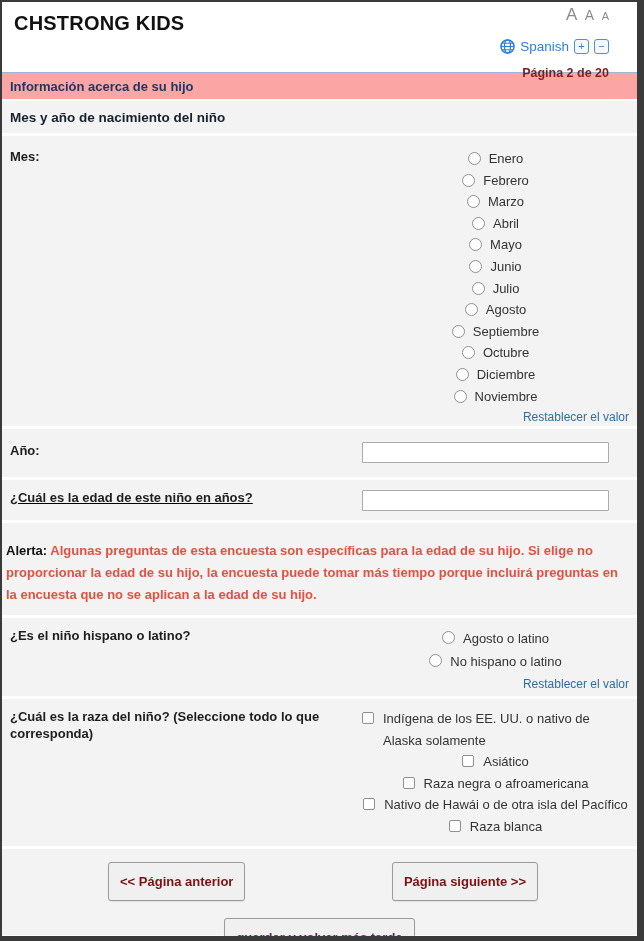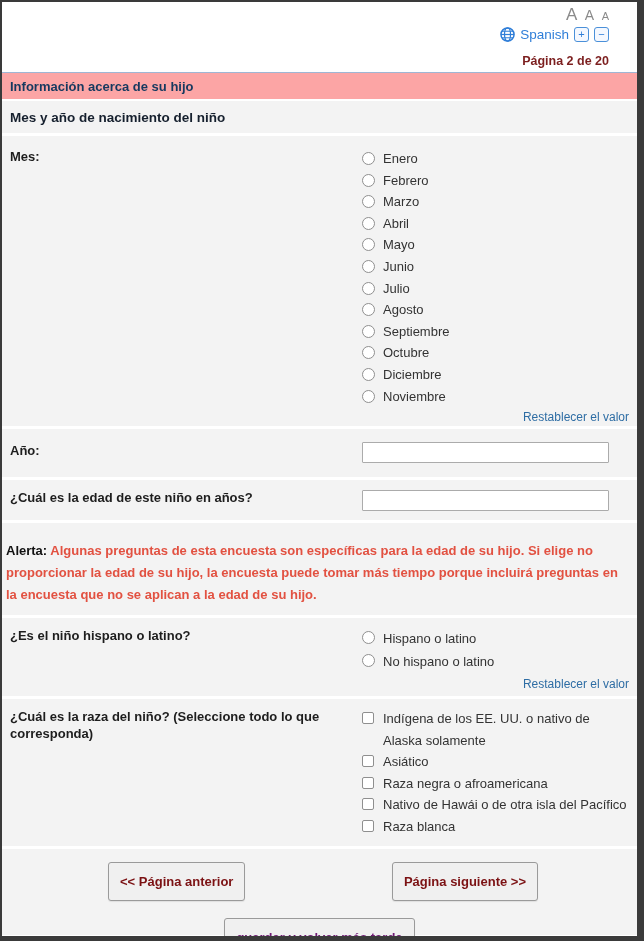--- a/index.html
+++ b/index.html
@@ -17,49 +17,49 @@
     overflow:hidden;
   }
 
   
   .header { height:70px; background:#fff; position:relative; padding:10px 8px 0 12px; flex:none; }
   .title { font-size:20px; font-weight:bold; color:#111; letter-spacing:0.2px; }
   .header-right { position:absolute; top:4px; right:28px; text-align:right; }
   .font-sizes { color:#8a8a8a; line-height:18px; }
   .fs-a { cursor:pointer; margin-left:3px; }
   .fs-1 { font-size:17px; } .fs-2 { font-size:14px; } .fs-3 { font-size:11px; }
-  .lang-row { margin-top:2px; display:flex; align-items:center; justify-content:flex-end; gap:5px; color:#2f7ed8; font-size:13.5px; }
+  .lang-row { margin-top:14px; display:flex; align-items:center; justify-content:flex-end; gap:5px; color:#2f7ed8; font-size:13.5px; }
   .globe { width:15px; height:15px; display:inline-block; }
   .lang-link { color:#2f7ed8; text-decoration:none; }
   .sq-btn { width:15px; height:15px; border:1px solid #4a90d9; border-radius:3px; background:#f4f8ff;
             color:#2f7ed8; font-size:11px; line-height:13px; text-align:center; display:inline-block; cursor:pointer; }
   .page-num { margin-top:12px; font-size:12.5px; font-weight:bold; color:#7c1f1f; }
 
   
   .blue-bar { height:27px; background:#fca5a5; border-top:1px solid #9fb6d4; color:#15395f;
               font-size:13px; font-weight:bold; padding:6px 8px; flex:none; }
 
   
   .row { background:#f3f3f3; margin-top:2px; flex:none; display:flex; }
   .row + .row { margin-top:3px; }
   .section-header { height:32px; padding:9px 8px; font-size:13.5px; font-weight:bold; color:#16202e; display:block; }
   .q-label { width:352px; padding:12px 10px 6px 8px; font-size:13px; font-weight:bold; color:#1d1d1d; line-height:17px; }
   .q-data  { flex:1; padding:12px 8px 4px 8px; display:flex; flex-direction:column; font-size:13px; color:#333; }
 
-  .opt { display:flex; align-items:flex-start; line-height:21.6px; cursor:pointer; }
+  .opt { display:flex; align-items:flex-start; line-height:21.6px; cursor:pointer;justify-content:center; }
   .radio { width:13px; height:13px; border:1px solid #8f8f8f; border-radius:50%; background:#fff; margin:4px 8px 0 0; flex:none; }
   .checkbox { width:12px; height:12px; border:1px solid #8f8f8f; border-radius:2px; background:#fff; margin:4px 9px 0 0; flex:none; }
   .opt-label { line-height:21.6px; }
   .reset-link { margin-top:auto; align-self:flex-end; font-size:12px; color:#2e6da4; text-decoration:none; padding:4px 0 2px 0; cursor:pointer; }
 
   .text-input { width:247px; height:21px; border:1px solid #ababab; border-radius:1px; background:#fff;
                 font-family:inherit; font-size:13px; padding:0 4px; margin-top:1px; }
 
   .row-year, .row-age { height:48px; }
-  .row-age { height:40px; }
+  .row-age { height:40px;text-decoration:underline; }
   .row-year .q-label, .row-age .q-label { padding-top:13px; }
   .row-age .q-label, .row-age .q-data { padding-top:9px; }
 
   .row-alert { height:92px; display:block; padding:17px 10px 0 4px; font-size:13px; font-weight:bold; line-height:22px; }
   .alert-prefix { color:#111; }
   .alert-text { color:#e25141; }
 
   .row-month { height:290px; }
   .row-eth { height:78px; }
   .row-race { height:147px; }
@@ -77,20 +77,21 @@
   .save-btn { color:#701a75; }
 
   .footer-strip { flex:1; background:#f0f0f0; margin-top:3px; }
 </style>
 </head>
 <body>
 
 <div class="page">
 
   <div class="header">
+    <div class="title">CHSTRONG KIDS</div>
     <div class="header-right">
       <div class="font-sizes">
         <span class="fs-a fs-1">A</span>
         <span class="fs-a fs-2">A</span>
         <span class="fs-a fs-3">A</span>
       </div>
       <div class="lang-row">
         <span class="globe">
           <svg viewBox="0 0 16 16" width="15" height="15">
               <circle cx="8" cy="8" r="7" fill="none" stroke="#2f7ed8" stroke-width="1.6"></circle>
@@ -200,21 +201,21 @@
     <span class="alert-text">Algunas preguntas de esta encuesta son específicas para la edad de su hijo. Si elige no proporcionar la edad de su hijo, la encuesta puede tomar más tiempo porque incluirá preguntas en la encuesta que no se aplican a la edad de su hijo.</span>
   </div>
 
   <div class="row row-eth">
     <div class="q-label" style="padding-top:9px;">¿Es el niño hispano o latino?</div>
     <div class="q-data" style="padding-top:9px;">
       <div>
 
           <div class="opt" style="line-height:23px;">
             <span class="radio"></span>
-            <span class="opt-label" style="line-height:23px;">Hispano o latino</span>
+            <span class="opt-label" style="line-height:23px;">Agosto o latino</span>
           </div>
 
           <div class="opt" style="line-height:23px;">
             <span class="radio"></span>
             <span class="opt-label" style="line-height:23px;">No hispano o latino</span>
           </div>
         </div>
       <a class="reset-link">Restablecer el valor</a>
     </div>
   </div>

